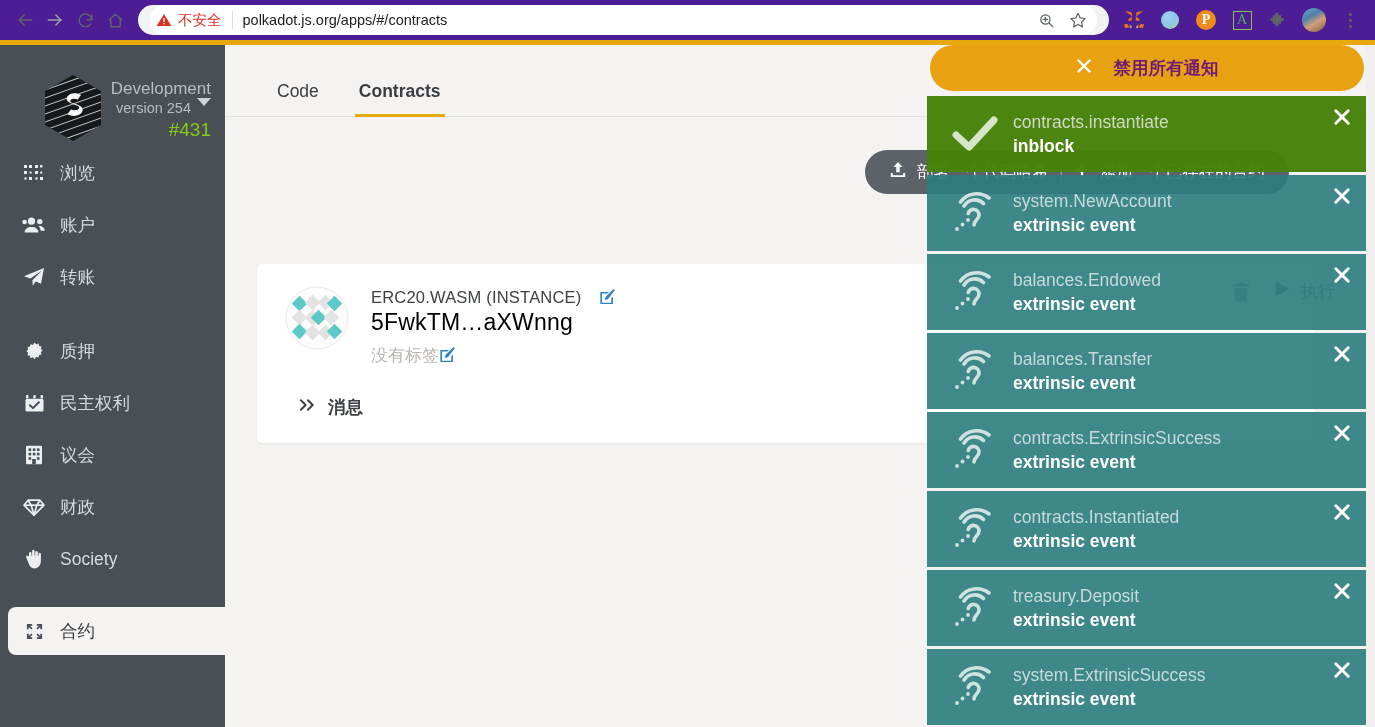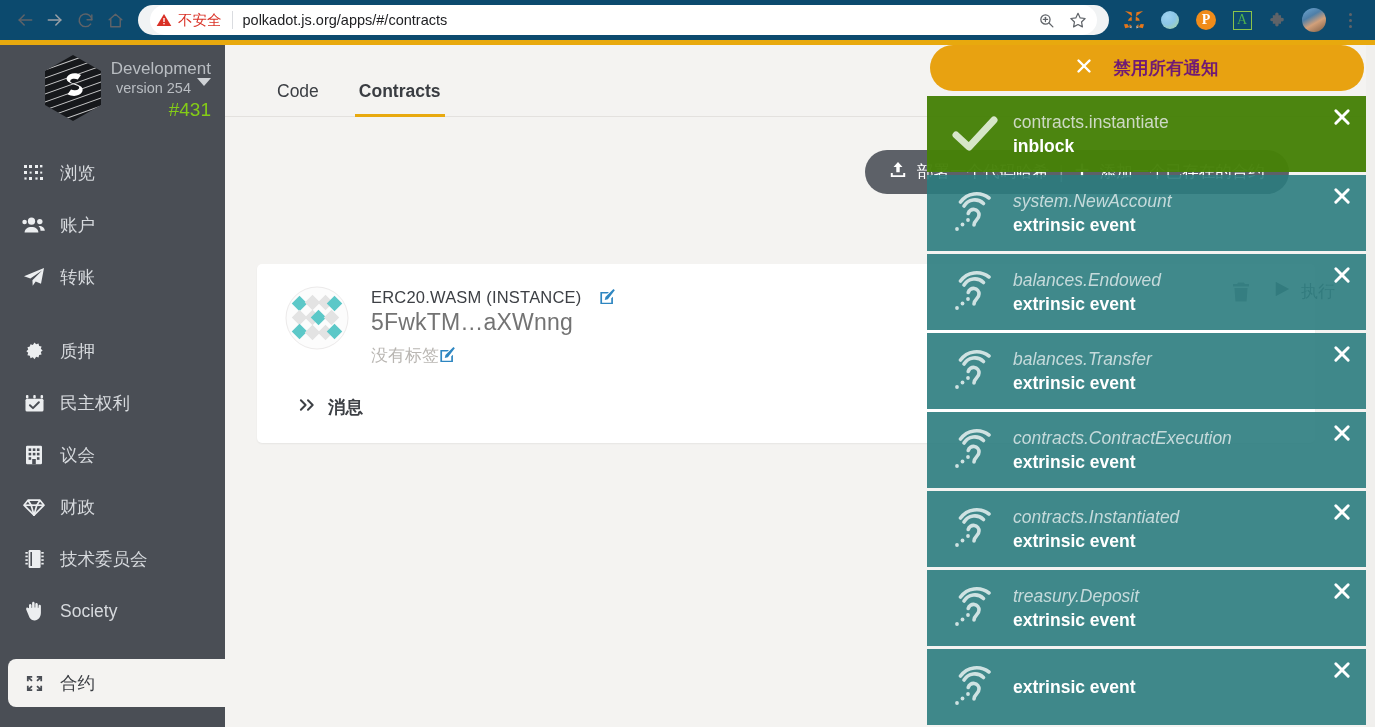--- a/index.html
+++ b/index.html
@@ -7,21 +7,21 @@
     width: 1375px; height: 727px;
     overflow: hidden;
     font-family: "Liberation Sans", sans-serif;
     background: #f4f3f1;
   }
 
   
   .browser-bar {
     position: absolute; top: 0; left: 0;
     width: 1375px; height: 40px;
-    background: #0c4a6e;
+    background: #4c1d95;
     display: flex; align-items: center;
     padding: 0 10px;
   }
   .nav-btn {
     width: 30px; height: 30px;
     display: flex; align-items: center; justify-content: center;
     color: #5f6368; font-size: 18px;
     border-radius: 50%;
     flex: 0 0 auto;
   }
@@ -122,21 +122,21 @@
 
   
   .sidebar {
     position: absolute; top: 45px; left: 0;
     width: 225px; height: 682px;
     background: #4a4e55;
     color: #cfd2d6;
   }
   .brand {
     display: flex; align-items: flex-start;
-    padding: 8px 14px 0 10px;
+    padding: 28px 14px 0 10px;
     height: 92px;
     margin-left: 31px;
   }
   .logo-hex { width: 64px; height: 70px; flex: 0 0 auto; }
   .brand-text {
     flex: 1 1 auto;
     text-align: right;
     padding-top: 6px;
     position: relative;
   }
@@ -238,21 +238,21 @@
   .identicon { width: 64px; height: 64px; flex: 0 0 auto; }
   .card-info { padding-top: 2px; }
   .card-title-row {
     display: flex; align-items: center; gap: 18px;
     font-size: 16.5px;
     color: #3d4045;
     letter-spacing: .2px;
   }
   .card-addr {
     font-size: 23px;
-    color: #737373;
+    color: #000000;
     margin-top: 2px;
     letter-spacing: .2px;
   }
   .card-tag-row {
     display: flex; align-items: center; 
     margin-top: 8px;
     font-size: 17px;
     color: #b9b6b2;
   }
   .edit-icon { width: 17px; height: 17px; color: #2e86c1; flex: 0 0 auto; }
@@ -310,21 +310,21 @@
     display: flex; align-items: center; justify-content: center;
     color: #d7e6c9;
   }
   .notif.teal .notif-icon { color: #cfe2e2; }
   .notif-body { flex: 1 1 auto; padding-left: 8px; }
   .notif-title {
     font-size: 17.5px;
     color: #cdd9c4;
     line-height: 23px;
   }
-  .notif.teal .notif-title { color: #c5dadb; font-style: italic; }
+  .notif.teal .notif-title { color: #c5dadb; }
   .notif-sub {
     font-size: 17.5px;
     font-weight: bold;
     color: #ffffff;
     line-height: 24px;
   }
   .notif-close {
     position: absolute;
     top: 12px; right: 16px;
     color: #ffffff;
@@ -573,41 +573,20 @@
         <svg width="22" height="19" viewBox="0 0 22 19" fill="none" stroke="currentColor" stroke-width="1.7" stroke-linejoin="round">
           <path d="M5 2.2h12l4 5-10 10-10-10z"></path>
             <path d="M1 7.2h20"></path>
             <path d="M8.2 7.2 11 17.2l2.8-10"></path>
             <path d="M5 2.2 8.2 7.2M17 2.2 13.8 7.2"></path>
         </svg>
       </span>
       <span>财政</span>
     </div>
 
-    <div class="nav-item">
-      <span class="ni-icon">
-        <svg width="19" height="20" viewBox="0 0 19 20" fill="currentColor">
-          <rect x="3.6" y="1" width="12" height="18" rx="1.2"></rect>
-          <g fill="#4a4e55">
-              <rect x="5.4" y="3" width="1.6" height="14"></rect>
-            </g>
-          <g>
-              <rect x="0.4" y="3" width="2.4" height="1.7"></rect>
-              <rect x="0.4" y="6.6" width="2.4" height="1.7"></rect>
-              <rect x="0.4" y="10.2" width="2.4" height="1.7"></rect>
-              <rect x="0.4" y="13.8" width="2.4" height="1.7"></rect>
-             <rect x="16.3" y="3" width="2.4" height="1.7"></rect>
-              <rect x="16.3" y="6.6" width="2.4" height="1.7"></rect>
-              <rect x="16.3" y="10.2" width="2.4" height="1.7"></rect>
-              <rect x="16.3" y="13.8" width="2.4" height="1.7"></rect>
-            </g>
-        </svg>
-      </span>
-      <span>技术委员会</span>
-    </div>
 
     <div class="nav-item">
       <span class="ni-icon">
         <svg width="21" height="20" viewBox="0 0 21 20" fill="currentColor">
           <path d="M2.2 7.8c0-.9.8-1.4 1.5-1.1L5 7.2V4.3c0-.9.7-1.5 1.4-1.4.7.1 1.1.7 1.1 1.4v2.6l.6-.2V2.2c0-.9.7-1.5 1.4-1.4.7.1 1.1.7 1.1 1.4v4.3l.7-.1V3.3c0-.9.7-1.4 1.4-1.3.7.1 1.1.7 1.1 1.4v3.3l.7.1V5c0-.8.7-1.3 1.4-1.2.6.1 1 .6 1 1.3v6.7c0 4.3-2.6 7.6-6.2 7.6-2.3 0-4-1-5.2-2.9L2.5 9.2a1.8 1.8 0 0 1-.3-1.4z"></path>
         </svg>
       </span>
       <span>Society</span>
     </div>
 
@@ -830,21 +809,21 @@
       <svg width="46" height="44" viewBox="0 0 46 44" fill="none" stroke="#cfe2e2" stroke-width="3.6" stroke-linecap="round">
         <path d="M22 34c0-5 5-5 5-10a5.5 5.5 0 0 0-10.8-1.6"></path>
         <path d="M31.5 12.5A12.5 12.5 0 0 0 12 15"></path>
         <path d="M37 7A20 20 0 0 0 8.5 11"></path>
         <circle cx="16" cy="29" r="1.9" fill="#cfe2e2" stroke="none"></circle>
         <circle cx="10.5" cy="33.5" r="1.9" fill="#cfe2e2" stroke="none"></circle>
         <circle cx="5" cy="38" r="1.9" fill="#cfe2e2" stroke="none"></circle>
       </svg>
     </div>
     <div class="notif-body">
-      <div class="notif-title">contracts.ContractExecution</div>
+      <div class="notif-title">contracts.ExtrinsicSuccess</div>
       <div class="notif-sub">extrinsic event</div>
     </div>
     <div class="notif-close">
       <svg width="18" height="18" viewBox="0 0 16 16" fill="none" stroke="#ffffff" stroke-width="2.6" stroke-linecap="round">
           <line x1="2.5" y1="2.5" x2="13.5" y2="13.5"></line>
           <line x1="13.5" y1="2.5" x2="2.5" y2="13.5"></line>
         </svg>
     </div>
   </div>
 
@@ -899,20 +878,21 @@
       <svg width="46" height="44" viewBox="0 0 46 44" fill="none" stroke="#cfe2e2" stroke-width="3.6" stroke-linecap="round">
         <path d="M22 34c0-5 5-5 5-10a5.5 5.5 0 0 0-10.8-1.6"></path>
         <path d="M31.5 12.5A12.5 12.5 0 0 0 12 15"></path>
         <path d="M37 7A20 20 0 0 0 8.5 11"></path>
         <circle cx="16" cy="29" r="1.9" fill="#cfe2e2" stroke="none"></circle>
         <circle cx="10.5" cy="33.5" r="1.9" fill="#cfe2e2" stroke="none"></circle>
         <circle cx="5" cy="38" r="1.9" fill="#cfe2e2" stroke="none"></circle>
       </svg>
     </div>
     <div class="notif-body">
+      <div class="notif-title">system.ExtrinsicSuccess</div>
       <div class="notif-sub">extrinsic event</div>
     </div>
     <div class="notif-close">
       <svg width="18" height="18" viewBox="0 0 16 16" fill="none" stroke="#ffffff" stroke-width="2.6" stroke-linecap="round">
           <line x1="2.5" y1="2.5" x2="13.5" y2="13.5"></line>
           <line x1="13.5" y1="2.5" x2="2.5" y2="13.5"></line>
         </svg>
     </div>
   </div>
 

